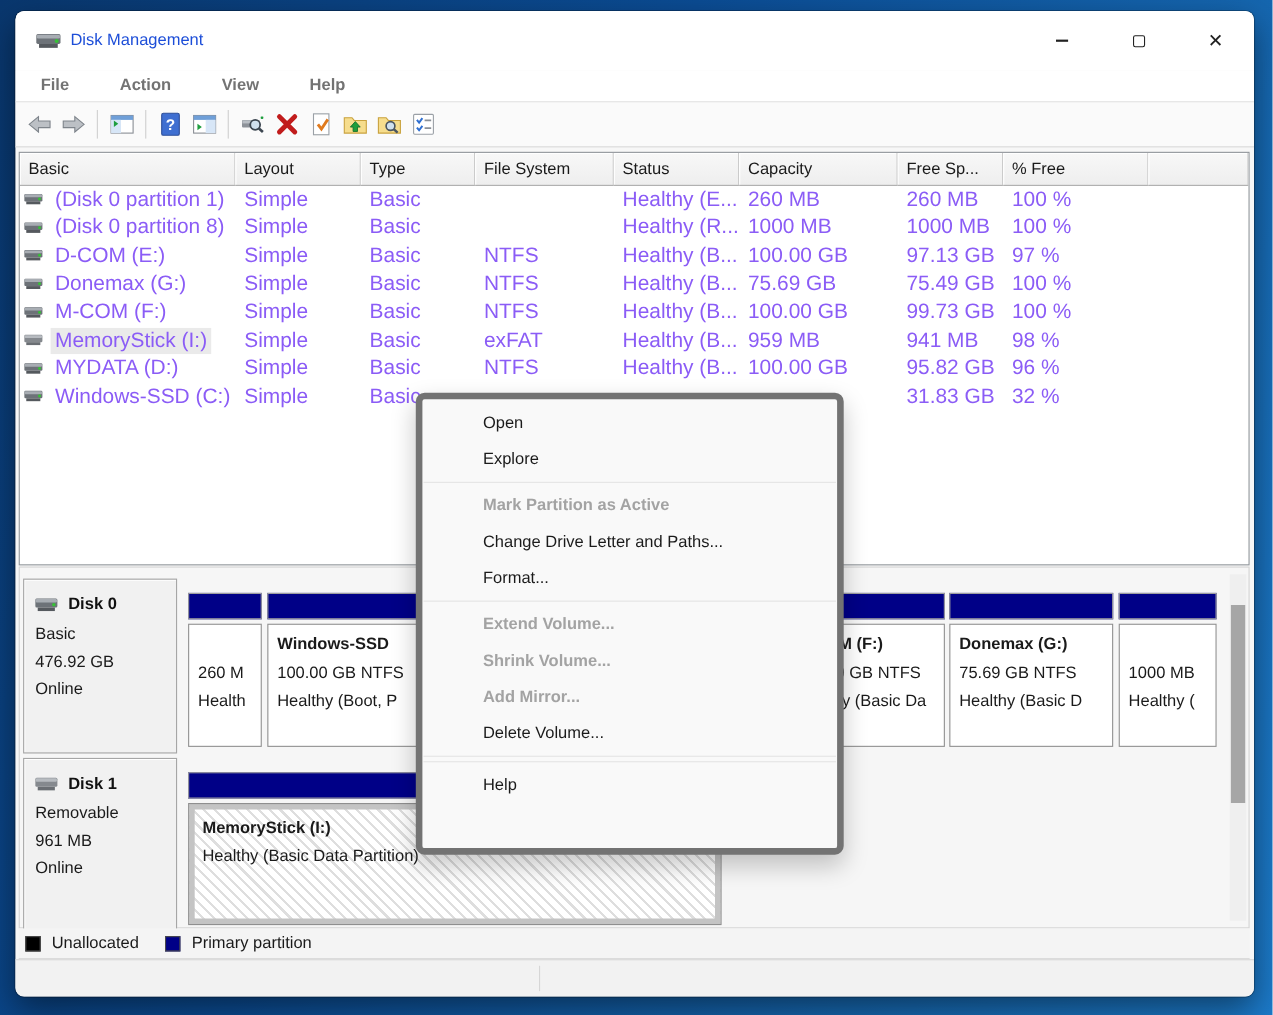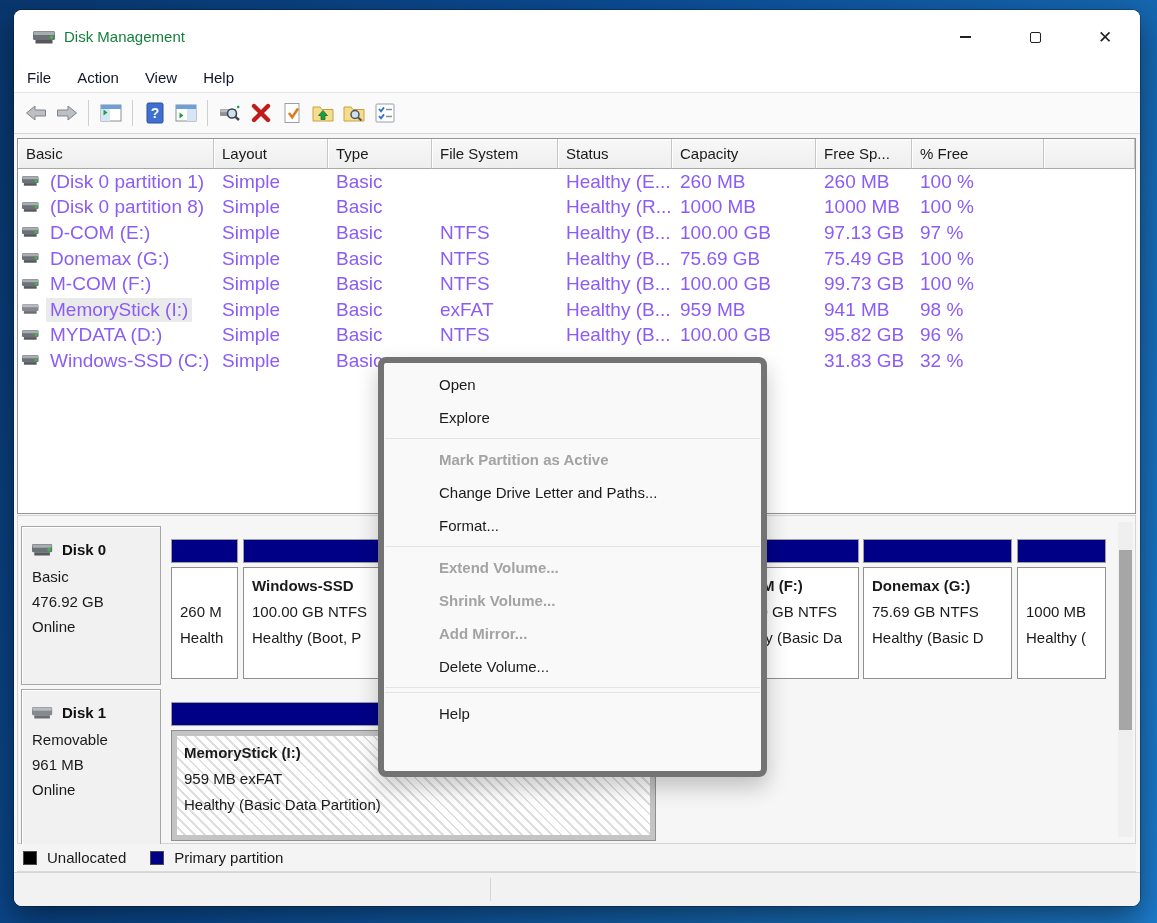--- a/index.html
+++ b/index.html
@@ -9,29 +9,29 @@
     background: linear-gradient(115deg, #09376e 0%, #0b4c94 40%, #1668b1 75%, #1c7ac9 100%);
   }
   .window {
     position:absolute; left:14px; top:10px; width:1126px; height:896px;
     background:#f7f7f7; border-radius:8px; overflow:hidden;
     box-shadow: 0 12px 30px rgba(0,0,0,0.45), 0 0 0 1px rgba(0,0,0,0.25);
   }
   
   .titlebar { position:absolute; left:0; top:0; width:100%; height:54px; background:#ffffff; }
   .app-icon { position:absolute; left:18px; top:18px; width:24px; height:19px; }
-  .title-text { position:absolute; left:50px; top:0; height:54px; line-height:54px; font-size:15px; color:#15803d; }
+  .title-text { position:absolute; left:50px; top:0; height:54px; line-height:54px; font-size:15px; color:#1d4ed8; }
   .win-controls { position:absolute; right:12px; top:0; height:54px; display:flex; align-items:center; gap:24px; }
   .win-btn { width:46px; height:54px; display:flex; align-items:center; justify-content:center; }
   .glyph-min { width:11px; height:1.4px; background:#222; }
   .glyph-max { width:11px; height:11px; border:1.2px solid #222; border-radius:2px; }
   .glyph-close { font-size:17px; font-weight:300; color:#222; line-height:1; }
   
   .menubar { position:absolute; left:0; top:54px; width:100%; height:28px; background:#ffffff; display:flex; align-items:center; }
-  .menubar .mitem { padding:0 13px; font-size:15px; color:#0f172a; height:100%; line-height:28px; }
+  .menubar .mitem { padding:0 23px; font-size:15px; color:#737373; height:100%; line-height:28px;font-weight:bold; }
   
   .toolbar { position:absolute; left:0; top:82px; width:100%; height:42px; background:#fafafa;
     border-top:1px solid #e3e3e3; border-bottom:1px solid #d8d8d8; display:flex; align-items:center; padding-left:6px; }
   .tbtn { width:27px; height:27px; display:flex; align-items:center; justify-content:center; margin:0 2px; border-radius:3px; }
   .tsep { width:1px; height:26px; background:#cfcfcf; margin:0 6px; }
   
   .listpane { position:absolute; left:3px; top:128px; width:1119px; height:376px; background:#ffffff;
     border:1px solid #8f9499; overflow:hidden; }
   .lheader { position:absolute; left:0; top:0; width:100%; height:30px; display:flex; }
   .hcell { height:30px; line-height:29px; font-size:15px; color:#1a1a1a; padding-left:8px;
@@ -423,21 +423,20 @@
           </div>
           <div class="dline">Removable</div>
           <div class="dline">961 MB</div>
           <div class="dline">Online</div>
         </div>
 
         <div class="pblock" style="left:153px; width:485px;">
           <div class="pbar" style="background: rgb(0, 0, 135);"></div>
           <div class="pbody hatched">
             <div class="plabel">MemoryStick  (I:)</div>
-            <div>959 MB exFAT</div>
             <div>Healthy (Basic Data Partition)</div>
           </div>
         </div>
       </div>
 
       <div class="vscroll">
         <div class="vthumb"></div>
       </div>
     </div>
 

